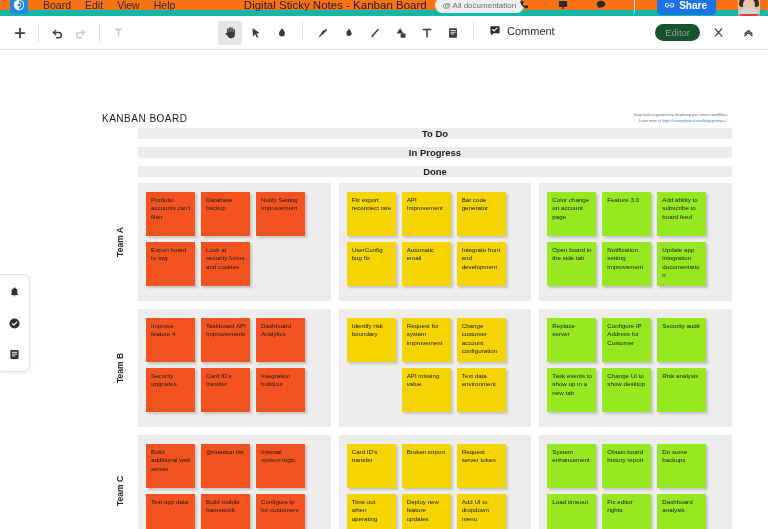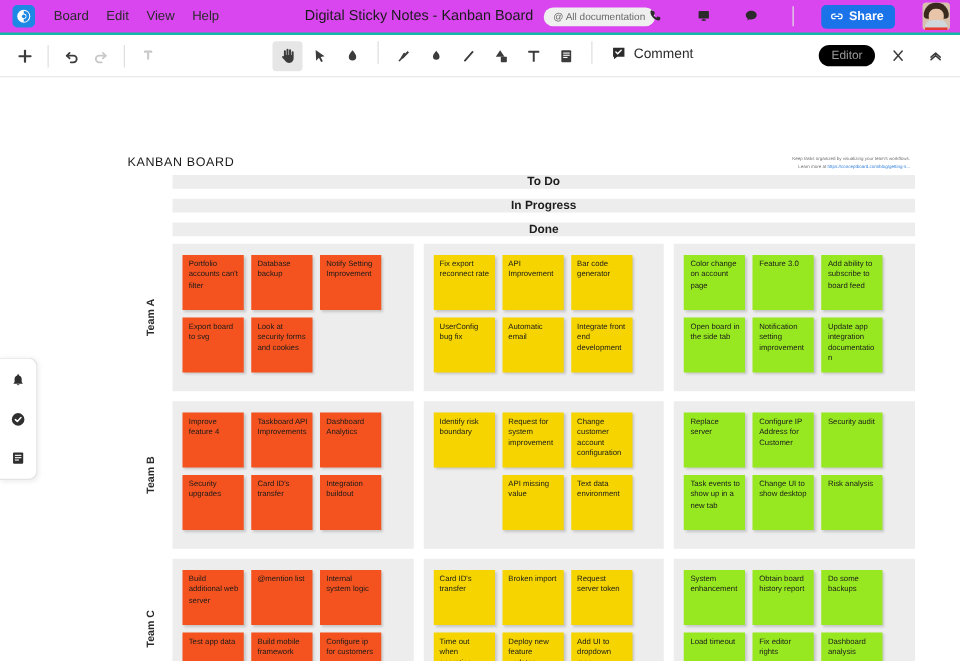--- a/index.html
+++ b/index.html
@@ -6,25 +6,25 @@
   * { box-sizing: border-box; margin: 0; padding: 0; }
   html, body {
     width: 768px; height: 529px;
     font-family: "Liberation Sans", sans-serif;
     background: #ffffff;
     overflow: hidden;
   }
 
   
   .menubar {
-    height: 28px;
+    height: 16px;
     display: flex;
     align-items: center;
-    background: #d946ef;
-    border-bottom: 2px solid #14b8a6;
+    background: #f97316;
+    border-bottom: 6px solid #14b8a6;
     position: relative;
     padding: 0 6px;
   }
   .app-logo {
     width: 18px; height: 18px;
     border-radius: 4px;
     background: #1e88e5;
     margin: 0 8px 0 4px;
     display: flex; align-items: center; justify-content: center;
     flex: 0 0 auto;
@@ -143,21 +143,21 @@
   .comment-btn {
     display: flex; align-items: center; gap: 5px;
     font-size: 11px; color: #2b2b2b;
     padding: 3px 6px; border-radius: 3px;
   }
   .toolbar-right {
     margin-left: auto; display: flex; align-items: center; gap: 6px;
   }
   .editor-pill {
     font-size: 9.5px; color: #9a9a9a;
-    background: #000000; border-radius: 10px;
+    background: #14532d; border-radius: 10px;
     padding: 3px 10px;
   }
 
   
   .canvas {
     position: relative;
     width: 768px;
     height: 529px;
     background: #ffffff;
   }

